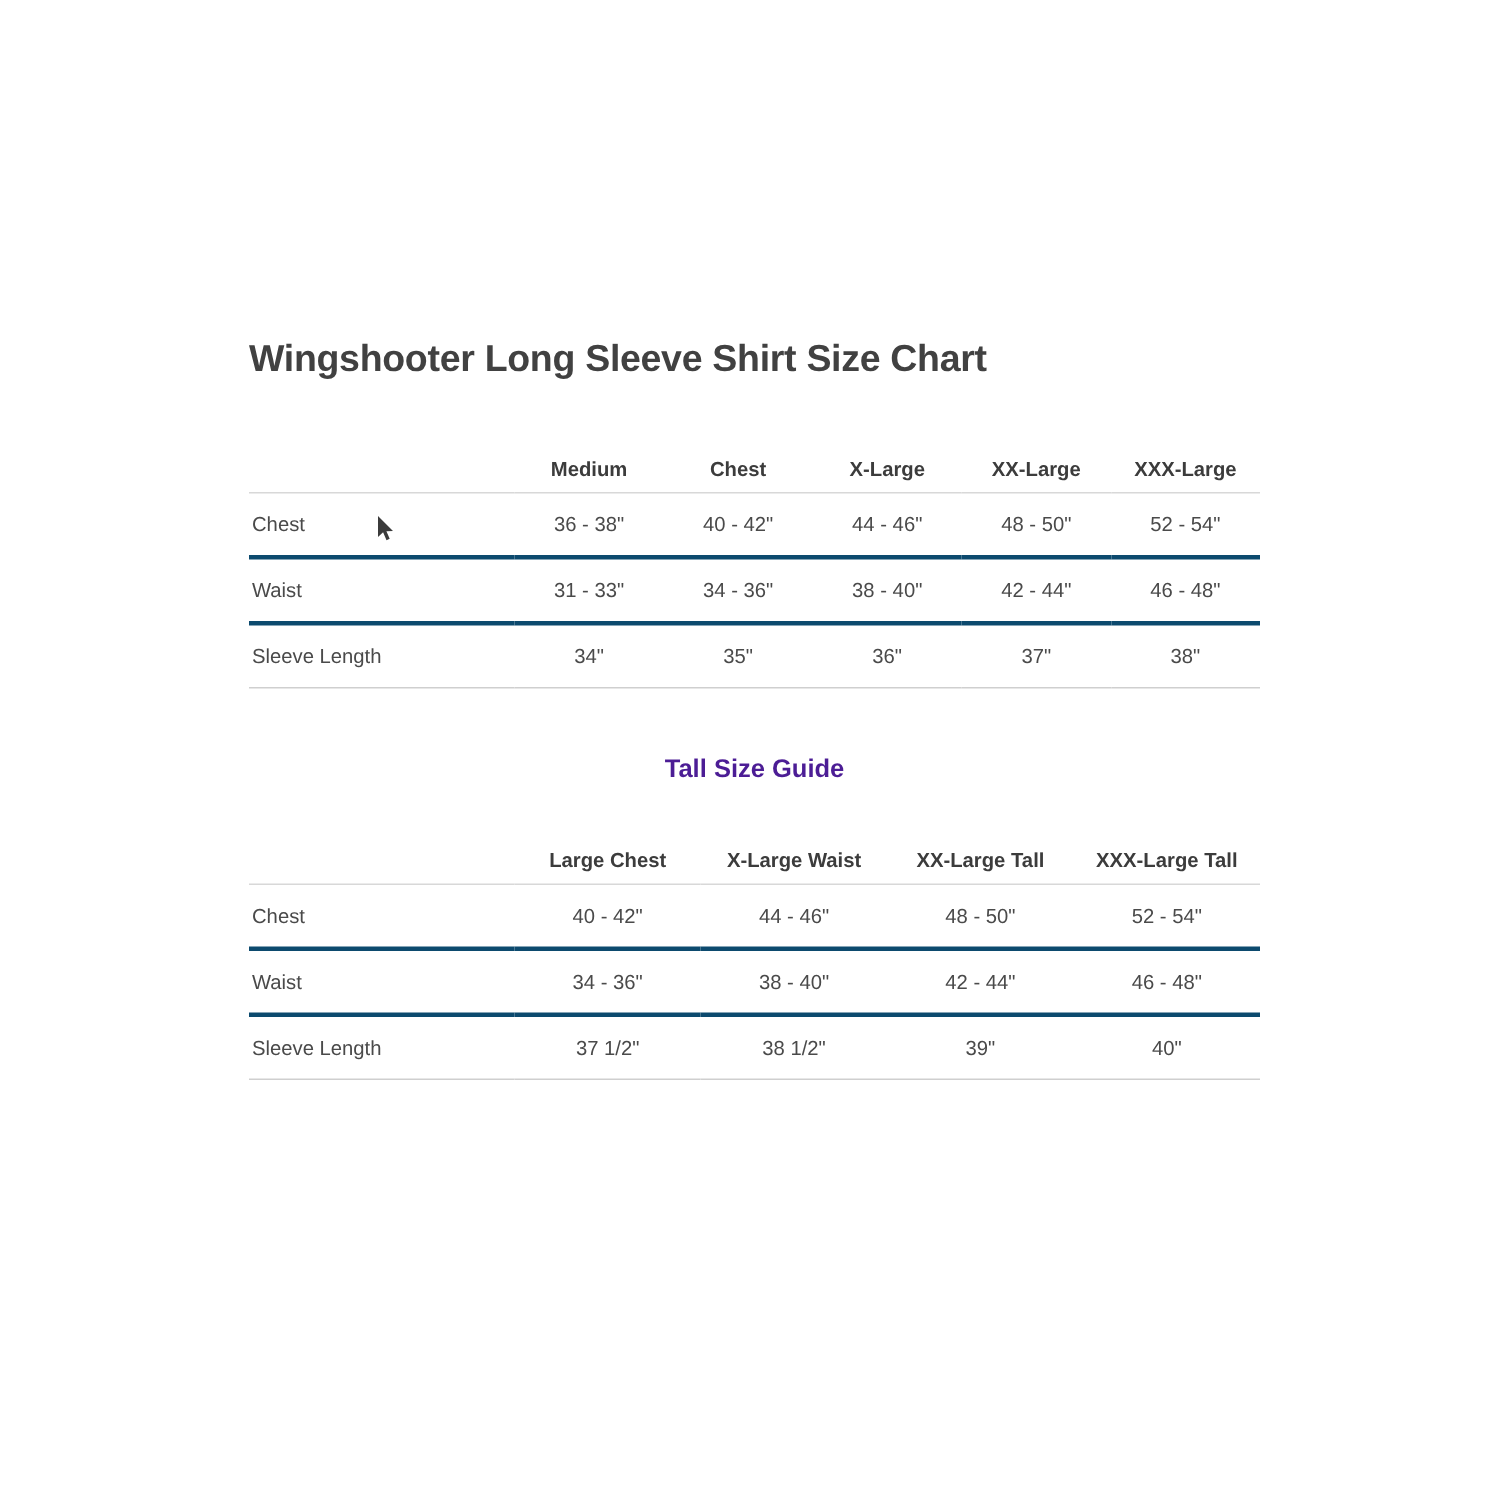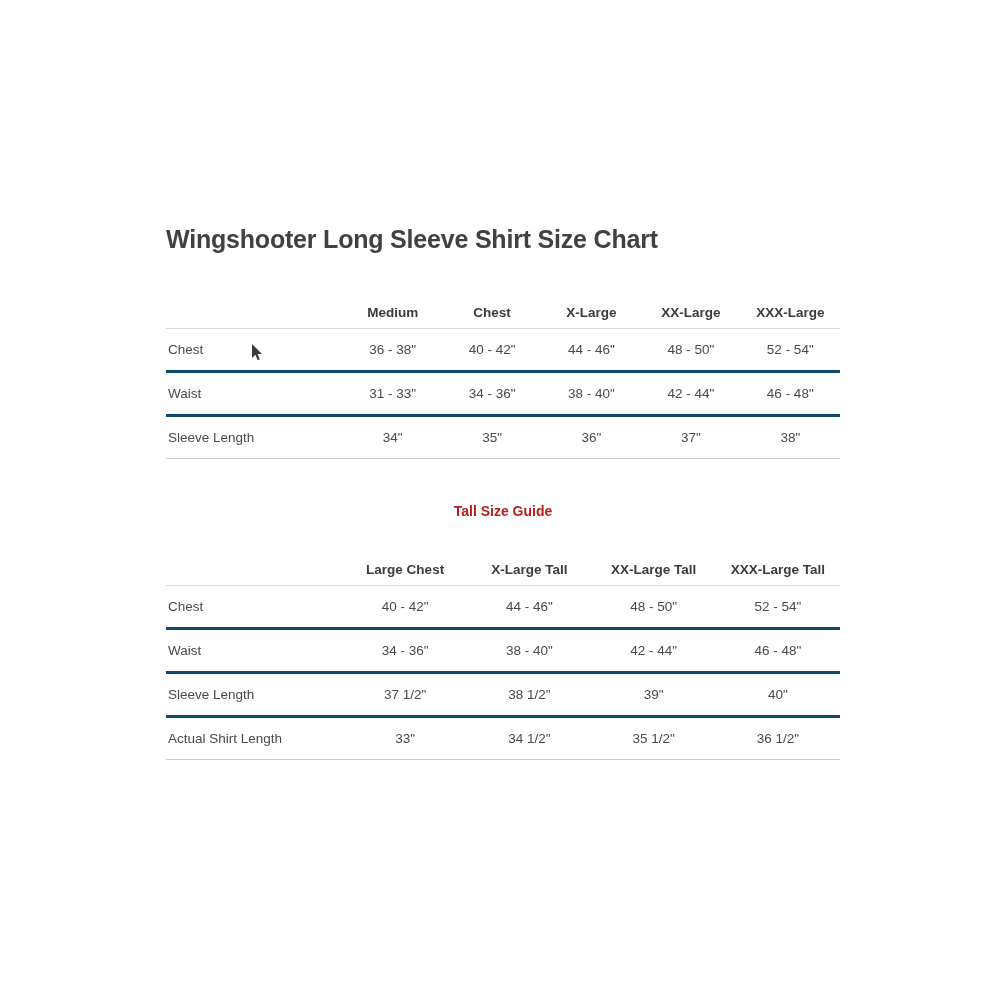--- a/index.html
+++ b/index.html
@@ -69,23 +69,23 @@
   .row-label {
     text-align: left !important;
     padding-left: 2px !important;
     color: #4a4a4a;
   }
 
   .col-first { width: 175px; }
 
   .tall-heading {
     text-align: center;
-    font-size: 14px;
+    font-size: 17px;
     font-weight: bold;
-    color: #b91c1c;
+    color: #4c1d95;
     margin: 44px 0 22px 0;
   }
 
   
   .cursor {
     position: absolute;
     left: 252px;
     top: 344px;
     width: 12px;
     height: 18px;
@@ -138,21 +138,21 @@
     </tbody>
   </table>
 
   <div class="tall-heading">Tall Size Guide</div>
 
   <table class="size-table">
     <thead>
       <tr>
         <th class="col-first row-label"></th>
         <th>Large Chest</th>
-        <th>X-Large Tall</th>
+        <th>X-Large Waist</th>
         <th>XX-Large Tall</th>
         <th>XXX-Large Tall</th>
       </tr>
     </thead>
     <tbody>
       <tr>
         <td class="col-first row-label">Chest</td>
         <td>40 - 42"</td>
         <td>44 - 46"</td>
         <td>48 - 50"</td>
@@ -165,27 +165,20 @@
         <td>42 - 44"</td>
         <td>46 - 48"</td>
       </tr>
       <tr>
         <td class="col-first row-label">Sleeve Length</td>
         <td>37 1/2"</td>
         <td>38 1/2"</td>
         <td>39"</td>
         <td>40"</td>
       </tr>
-      <tr>
-        <td class="col-first row-label">Actual Shirt Length</td>
-        <td>33"</td>
-        <td>34 1/2"</td>
-        <td>35 1/2"</td>
-        <td>36 1/2"</td>
-      </tr>
     </tbody>
   </table>
 
 </div>
 
 <div class="cursor">
   <svg width="12" height="18" viewBox="0 0 12 18" xmlns="http://www.w3.org/2000/svg">
     <polygon points="0,0 0,14 3.4,10.8 5.7,16.2 7.8,15.2 5.6,10.1 10,10" fill="#3b3b3b"></polygon>
   </svg>
 </div>

